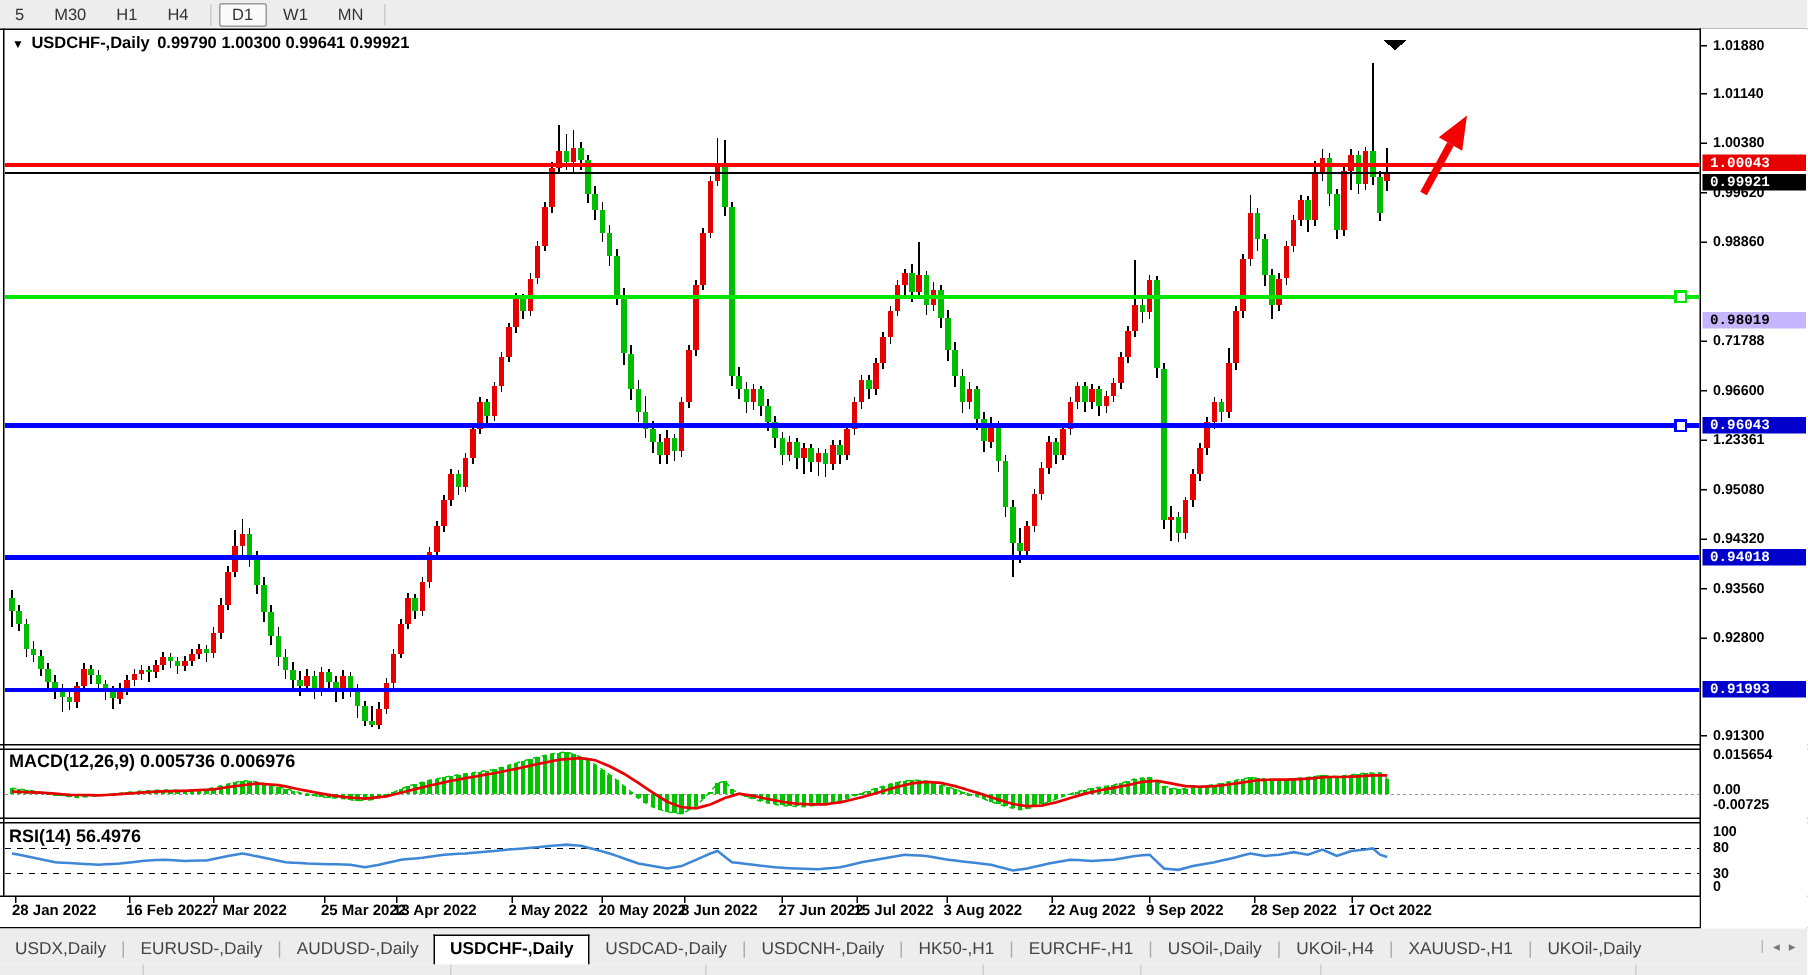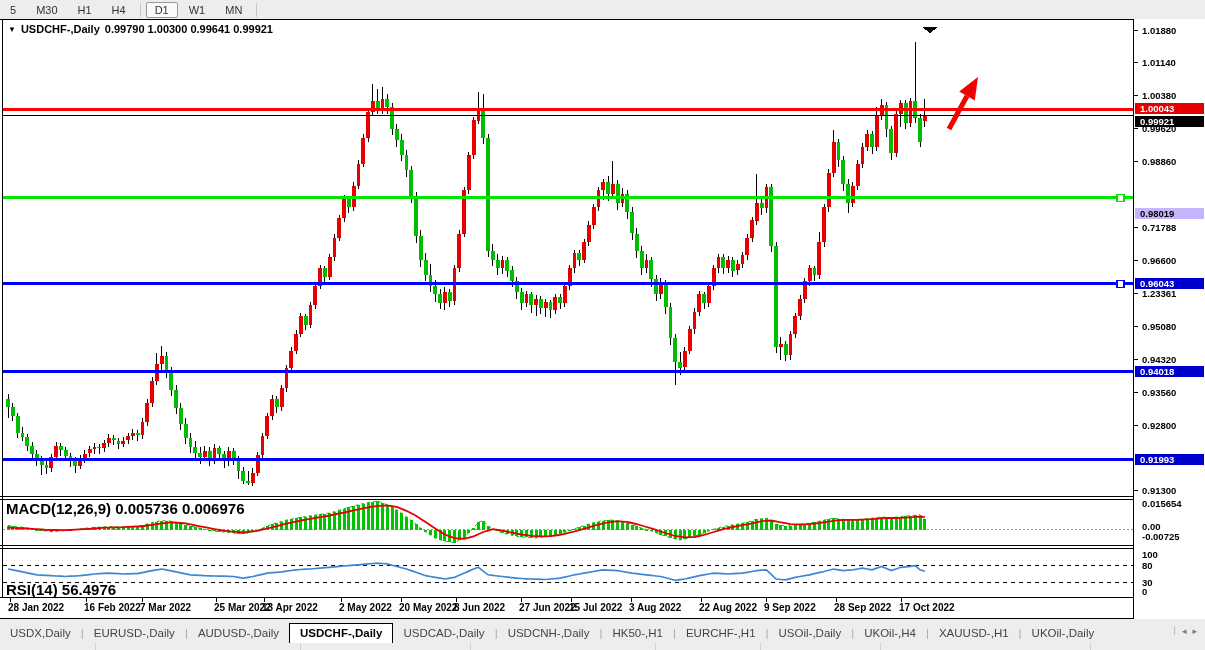--- a/index.html
+++ b/index.html
@@ -14,27 +14,27 @@
   
   .h-border{position:absolute;left:0;width:1205px;height:1px;background:#000;}
   .v-border{position:absolute;width:1px;background:#000;}
   
   #chart-title{position:absolute;left:8px;top:23px;font-size:11px;font-weight:bold;color:#000;
     display:flex;align-items:center;gap:5px;}
   #chart-title .tri{font-size:8px;}
   
   svg{position:absolute;left:0;}
   
-  .ind-header{position:absolute;left:6px;font-size:15px;font-weight:bold;color:#000;}
+  .ind-header{position:absolute;left:6px;font-size:12px;font-weight:bold;color:#000;}
   
   #price-axis{position:absolute;left:1134px;top:19px;width:71px;height:617px;background:#fff;}
   .tick-mark{position:absolute;left:0;width:4px;height:1px;background:#000;}
   .tick-label{position:absolute;left:8px;font-size:9.5px;font-weight:bold;color:#000;white-space:nowrap;}
   .price-tag{position:absolute;left:1px;width:64px;height:11px;font-size:9.5px;font-weight:bold;
-    line-height:11px;padding-left:5px;white-space:nowrap;}
+    line-height:11px;padding-left:5px;white-space:nowrap;font-family:Liberation Mono, monospace;}
   .ind-axis-label{position:absolute;left:8px;font-size:9.5px;font-weight:bold;color:#000;white-space:nowrap;}
   
   #date-axis{position:absolute;left:0;top:598px;width:1133px;height:20px;background:#fff;}
   .date-label{position:absolute;top:4px;font-size:10px;font-weight:bold;color:#000;white-space:nowrap;}
   .date-tick{position:absolute;top:0;width:1px;height:4px;background:#000;}
   
   #tabbar{position:absolute;left:0;top:619px;width:1205px;height:24px;background:#ededed;
     display:flex;align-items:flex-end;font-size:11.5px;color:#444;}
   .tab{padding:3px 10px 4px 10px;cursor:default;white-space:nowrap;}
   .tab.active{background:#fff;border:1px solid #000;border-bottom:none;font-weight:bold;color:#000;}
@@ -1056,21 +1056,21 @@
       <line x1="3" y1="582.4" x2="1133" y2="582.4" stroke="#000" stroke-width="1" stroke-dasharray="4,4"></line>
       <polyline points="8.0,569.0 12.8,569.9 17.6,570.9 22.4,571.9 27.2,572.9 32.0,573.9 36.8,574.8 41.6,575.1 46.4,575.4 51.2,575.7 56.0,576.0 60.8,576.2 65.6,576.5 70.4,576.2 75.2,576.0 80.0,575.7 84.8,575.1 89.6,574.6 94.4,574.0 99.2,573.7 104.0,573.4 108.8,573.2 113.6,573.4 118.4,573.7 123.2,574.0 128.0,573.9 132.8,573.7 137.6,573.6 142.4,572.6 147.2,571.6 152.0,570.6 156.8,569.8 161.6,569.0 166.4,569.9 171.2,570.9 176.0,571.9 180.8,572.9 185.6,573.9 190.4,574.8 195.2,575.1 200.0,575.4 204.8,575.7 209.6,575.8 214.4,576.0 219.2,576.1 224.0,576.2 228.8,576.4 233.6,576.5 238.4,577.4 243.2,578.2 248.0,577.4 252.8,576.5 257.6,575.4 262.4,574.3 267.2,573.2 272.0,572.7 276.8,572.3 281.6,571.9 286.4,571.2 291.2,570.5 296.0,569.8 300.8,569.5 305.6,569.2 310.4,569.0 315.2,568.5 320.0,568.1 324.8,567.7 329.6,567.3 334.4,566.9 339.2,566.4 344.0,566.0 348.8,565.6 353.6,565.2 358.4,564.8 363.2,564.3 368.0,563.9 372.8,563.5 377.6,563.1 382.4,563.5 387.2,563.9 392.0,565.2 396.8,566.4 401.6,567.7 406.4,569.0 411.2,570.6 416.0,572.3 420.8,574.0 425.6,575.7 430.4,576.5 435.2,577.4 440.0,578.2 444.8,579.0 449.6,578.2 454.4,577.4 459.2,575.3 464.0,573.2 468.8,571.1 473.6,569.0 478.4,567.3 483.2,571.1 488.0,574.8 492.8,575.4 497.6,576.0 502.4,576.5 507.2,577.1 512.0,577.6 516.8,578.2 521.6,578.5 526.4,578.8 531.2,579.0 536.0,579.2 540.8,579.3 545.6,579.5 550.4,579.0 555.2,578.6 560.0,578.2 564.8,577.1 569.6,576.0 574.4,574.8 579.2,574.0 584.0,573.2 588.8,572.3 593.6,571.5 598.4,570.6 603.2,569.8 608.0,570.1 612.8,570.4 617.6,570.6 622.4,571.5 627.2,572.3 632.0,573.2 636.8,573.7 641.6,574.3 646.4,574.8 651.2,575.4 656.0,576.0 660.8,576.5 665.6,577.8 670.4,579.0 675.2,580.3 680.0,579.7 684.8,579.0 689.6,577.9 694.4,576.8 699.2,575.7 704.0,574.8 708.8,574.0 713.6,573.2 718.4,573.4 723.2,573.7 728.0,574.0 732.8,573.7 737.6,573.4 742.4,573.2 747.2,572.3 752.0,571.5 756.8,570.6 761.6,570.2 766.4,569.8 771.2,574.4 776.0,579.0 780.8,579.5 785.6,579.9 790.4,578.6 795.2,577.4 800.0,576.5 804.8,575.7 809.6,574.8 814.4,573.7 819.2,572.6 824.0,571.5 828.8,570.2 833.6,569.0 838.4,569.8 843.2,570.6 848.0,570.2 852.8,569.8 857.6,569.0 862.4,568.1 867.2,569.0 872.0,569.8 876.8,568.1 881.6,566.4 886.4,568.5 891.2,570.6 896.0,569.0 900.8,567.3 905.6,566.9 910.4,566.4 915.2,565.6 920.0,569.8 924.8,571.3" fill="none" stroke="#3d87d6" stroke-width="1.7" shape-rendering="auto"></polyline>
     </svg>
 
   <div id="chart-title">
     <span class="tri">▼</span>
     <span>USDCHF-,Daily</span>
     <span>0.99790 1.00300 0.99641 0.99921</span>
   </div>
   <div class="ind-header" style="top:500px">MACD(12,26,9) 0.005736 0.006976</div>
-  <div class="ind-header" style="top:581px">RSI(14) 56.4976</div>
+  <div class="ind-header" style="top:550px">RSI(14) 56.4976</div>
 
   <div id="price-axis">
       <div class="tick-mark" style="top:11px"></div>
       <div class="tick-label" style="top:6px">1.01880</div>
       <div class="tick-mark" style="top:43px"></div>
       <div class="tick-label" style="top:38px">1.01140</div>
       <div class="tick-mark" style="top:76px"></div>
       <div class="tick-label" style="top:71px">1.00380</div>
       <div class="tick-mark" style="top:109px"></div>
       <div class="tick-label" style="top:104px">0.99620</div>

